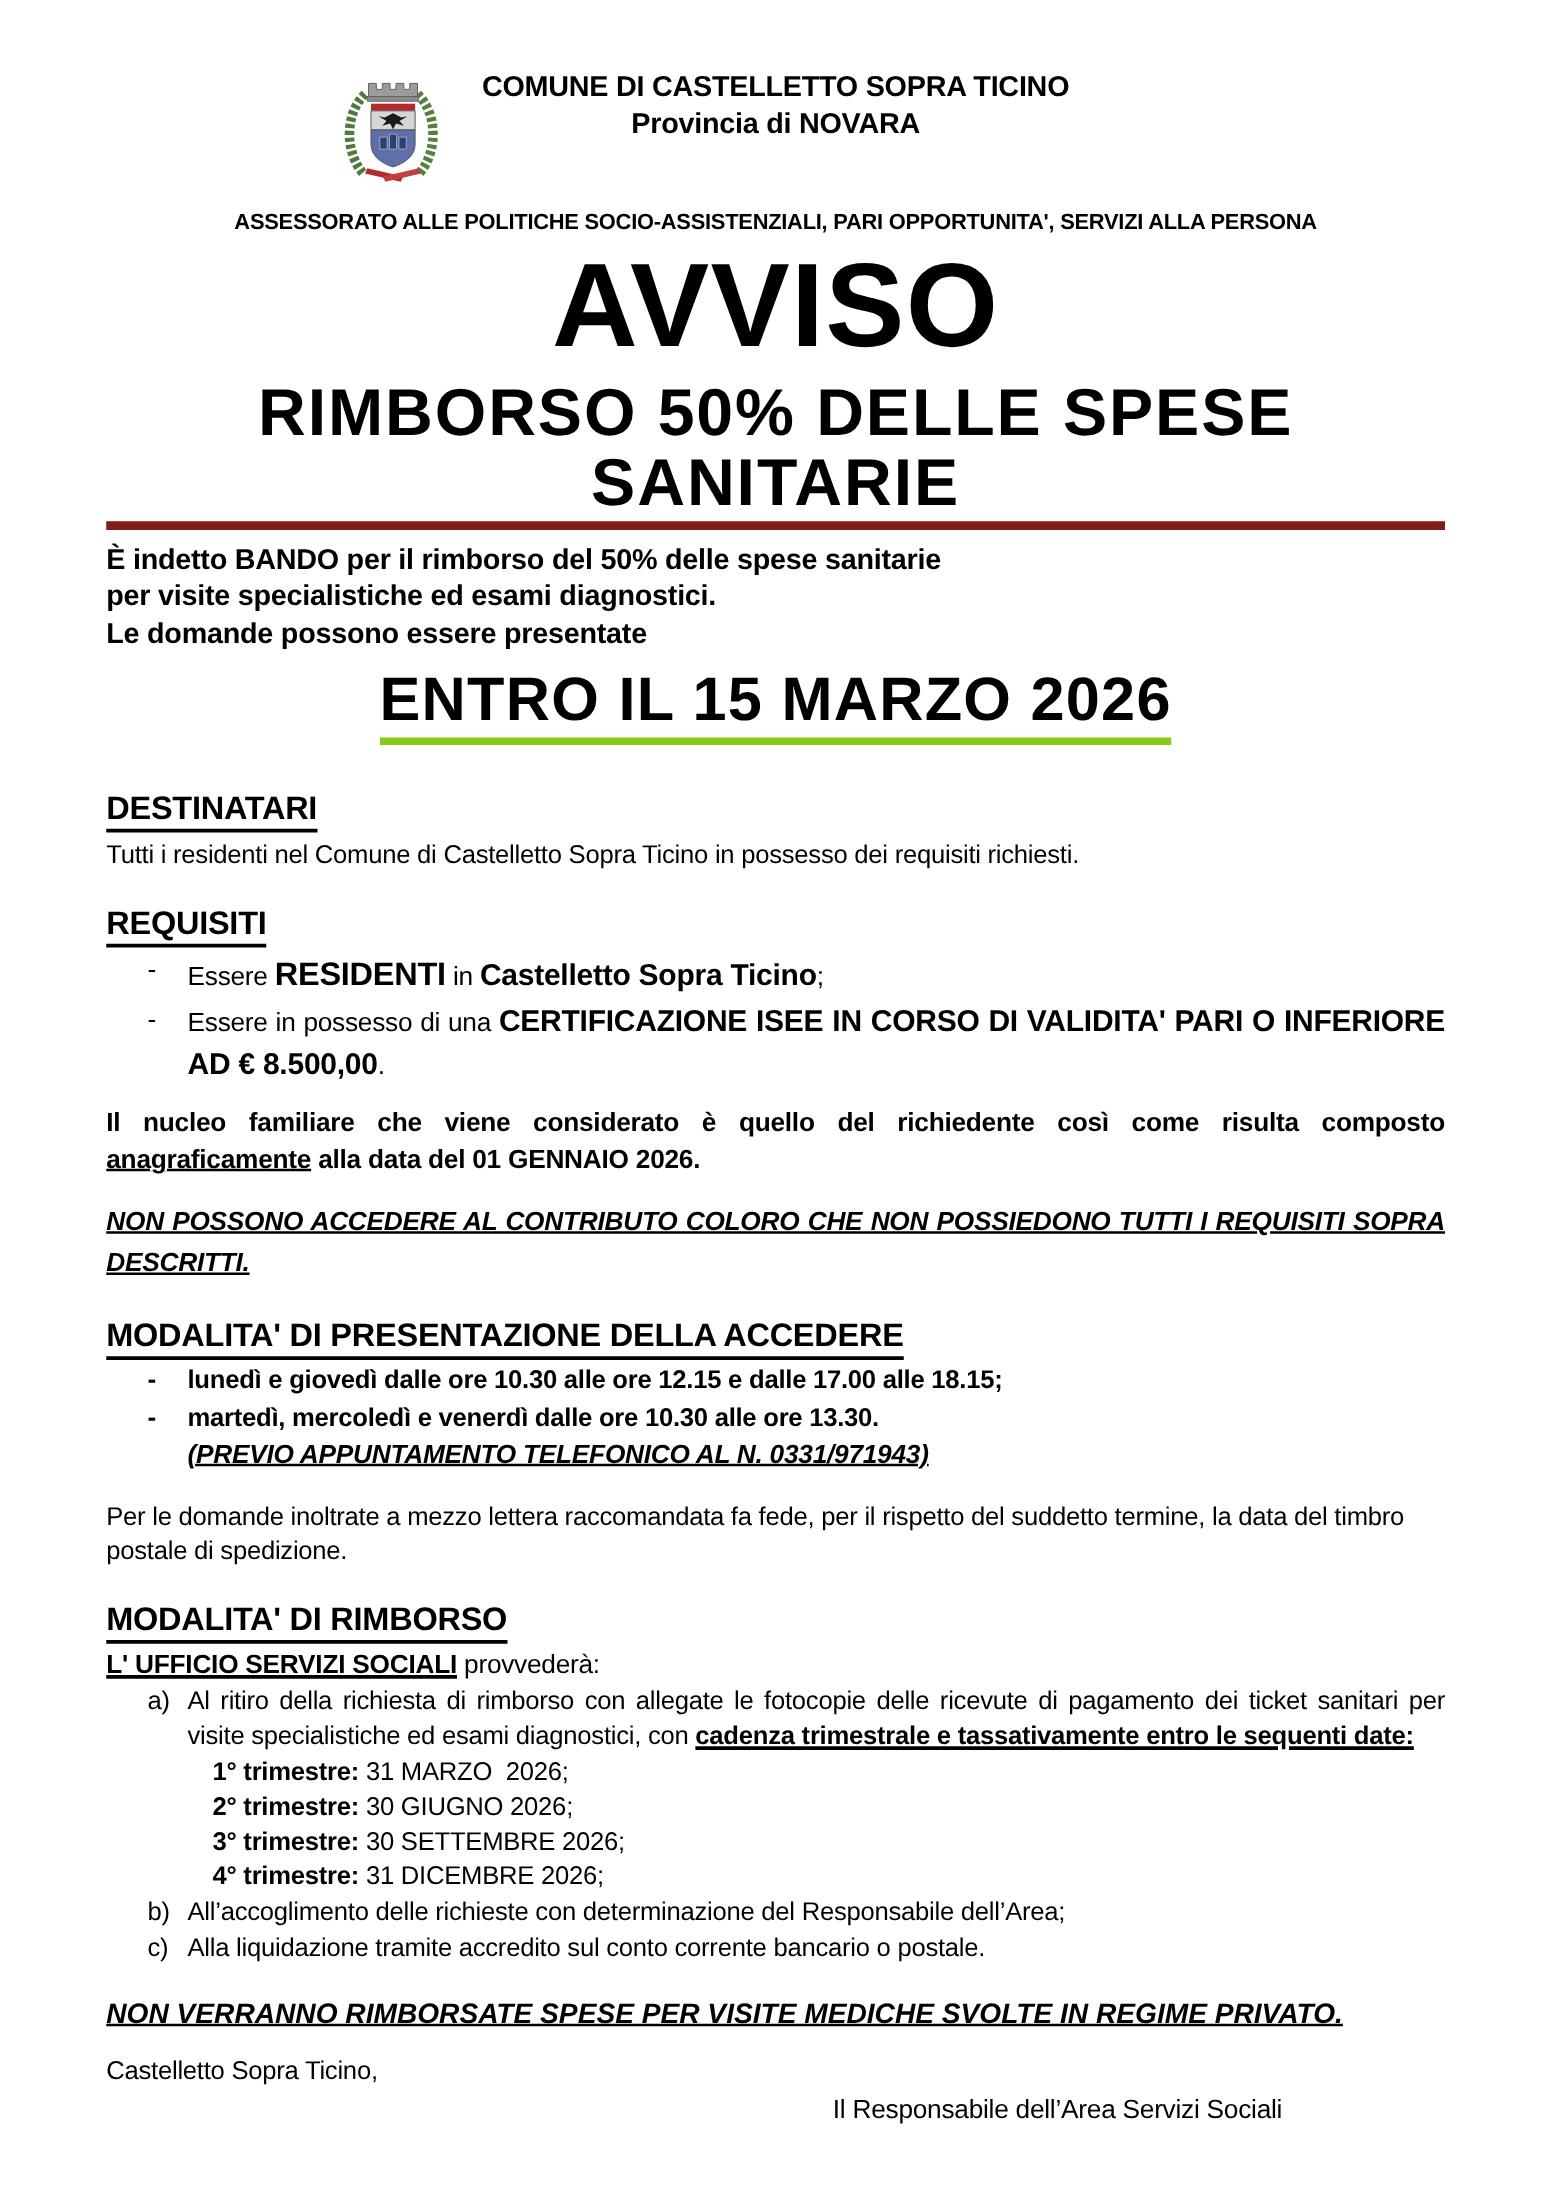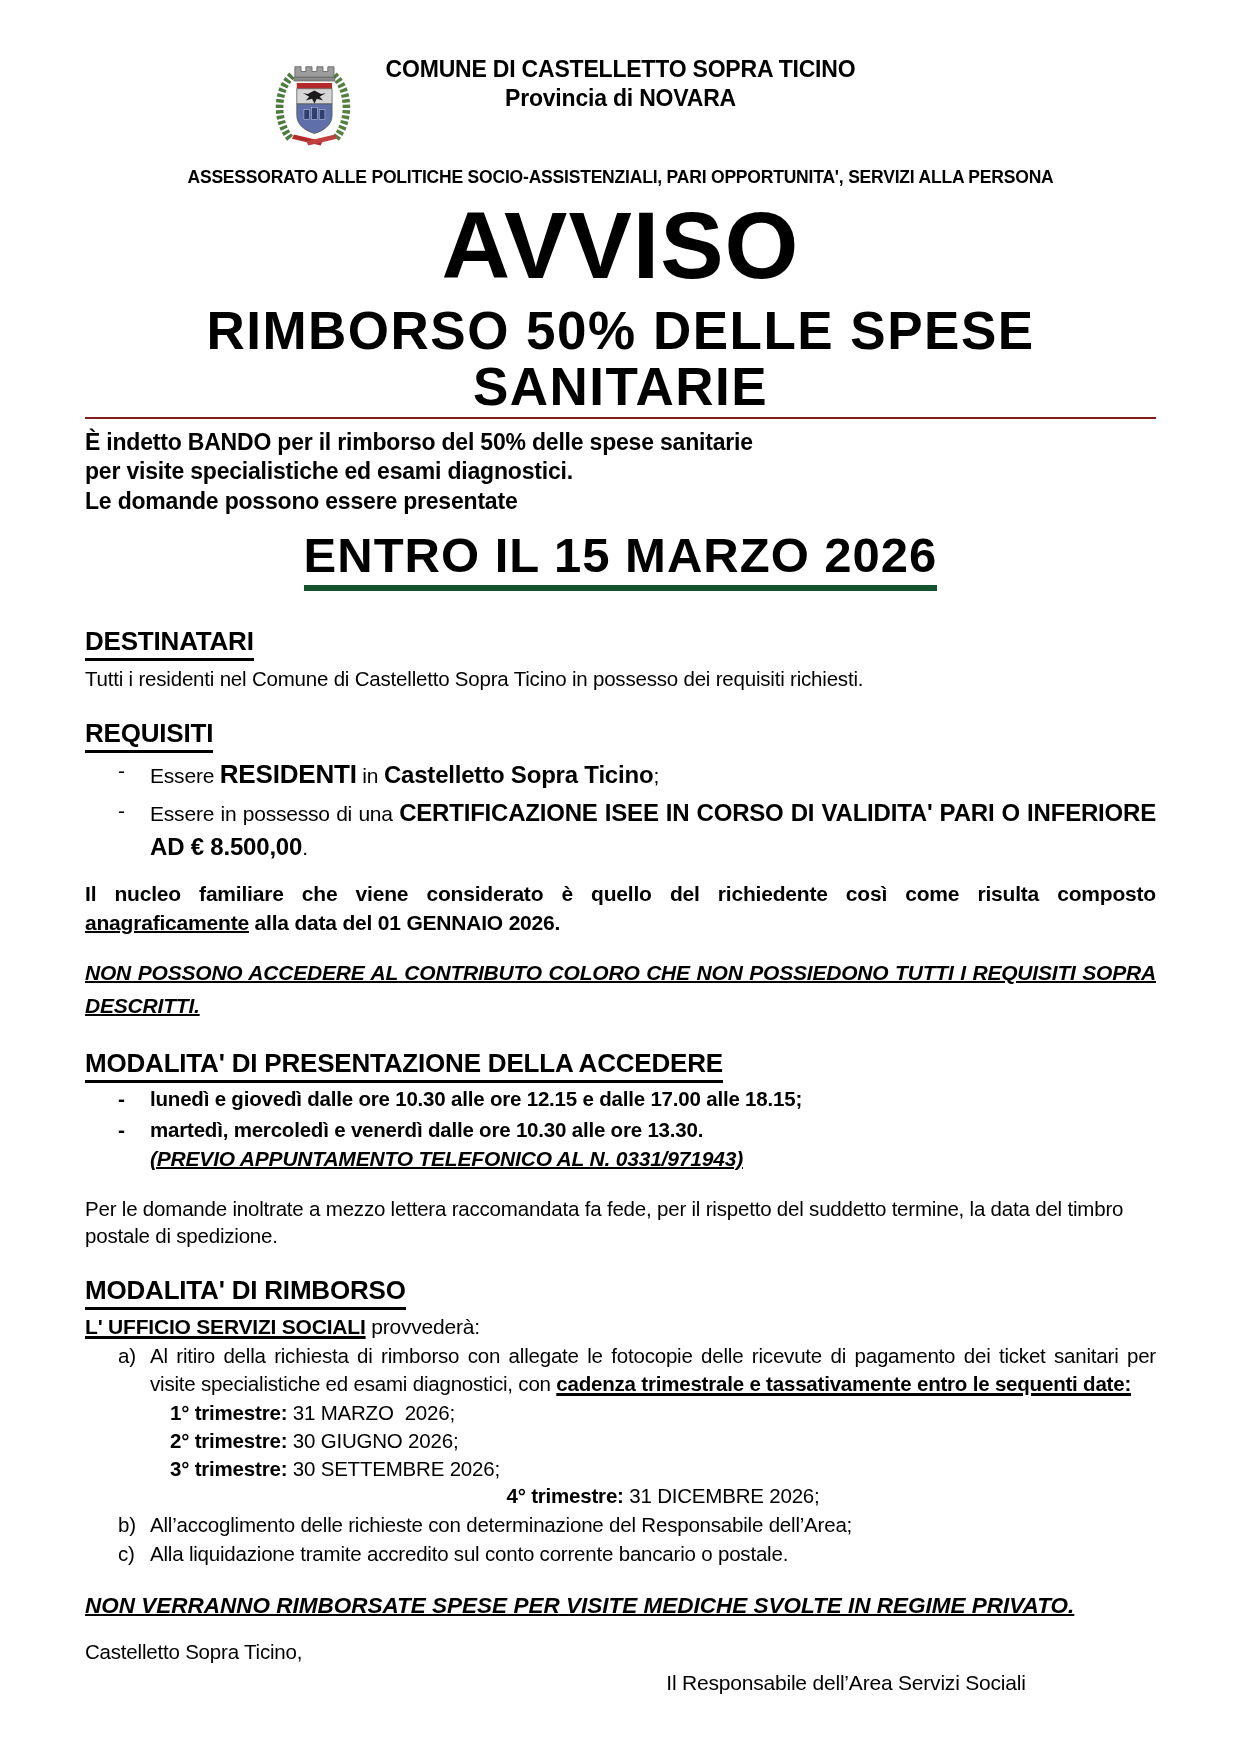--- a/index.html
+++ b/index.html
@@ -16,24 +16,24 @@
     letter-spacing: -0.2px;
   }
   
   .header { position: relative; text-align: center; min-height: 112px; }
   .crest { position: absolute; left: 186px; top: 2px; width: 84px; height: 92px; }
   .muni-title { font-size: 23px; font-weight: bold; line-height: 1.28; }
   .department { text-align: center; font-weight: bold; font-size: 17.5px; margin-top: 0px; }
   
   .avviso { text-align: center; font-size: 95px; font-weight: bold; letter-spacing: 1px; line-height: 1; margin-top: 10px; }
   .subject-wrap { text-align: center; margin-top: 10px; }
-  .subject { display: inline-block; font-size: 53px; font-weight: bold; letter-spacing: 1.5px; border-bottom: 2px solid #7f1d1d; padding-bottom: 3px; line-height: 1.05; }
+  .subject { display: inline-block; font-size: 53px; font-weight: bold; letter-spacing: 1.5px; border-bottom: 7px solid #7f1d1d; padding-bottom: 3px; line-height: 1.05; }
   .intro { text-align: left; font-weight: bold; font-size: 23px; line-height: 1.27; margin-top: 9px; }
   .deadline-wrap { text-align: center; margin-top: 14px; }
-  .deadline { display: inline-block; font-size: 49px; font-weight: bold; letter-spacing: 1px; border-bottom: 6px solid #14532d; padding-bottom: 4px; line-height: 1.05; }
+  .deadline { display: inline-block; font-size: 49px; font-weight: bold; letter-spacing: 1px; border-bottom: 6px solid #84cc16; padding-bottom: 4px; line-height: 1.05; }
   
   .h2 { font-size: 26px; font-weight: bold; display: inline-block; border-bottom: 3px solid #000; padding-bottom: 1px; line-height: 1.15; }
   .sec-dest { margin-top: 36px; }
   .sec { margin-top: 27px; }
   p { margin: 0; }
   .body-text { font-size: 20.5px; line-height: 1.32; margin-top: 4px; }
   .just { text-align: justify; }
   .bold { font-weight: bold; }
   .bold-it-ul { font-weight: bold; font-style: italic; text-decoration: underline; text-decoration-thickness: 2px; }
   .ul2 { text-decoration: underline; text-decoration-thickness: 2px; }
@@ -169,21 +169,21 @@
     <p class="office-line"><span class="office">L' UFFICIO SERVIZI SOCIALI</span><span> provvederà:</span></p>
 
     <div class="abc-row">
       <span class="abc-label">a)</span>
       <span class="abc-text">
         <span class="just" style="display:block;"><span>Al ritiro della richiesta di rimborso con allegate le fotocopie delle ricevute di pagamento dei ticket sanitari per visite specialistiche ed esami diagnostici, con </span><span class="ul-bold">cadenza trimestrale e tassativamente entro le sequenti date:</span></span>
         <span class="trimestri" style="display:block;">
           <span class="trimestre-line" style="display:block;"><span class="lbl">1° trimestre:</span><span class="dt"> 31 MARZO  2026;</span></span>
           <span class="trimestre-line" style="display:block;"><span class="lbl">2° trimestre:</span><span class="dt"> 30 GIUGNO 2026;</span></span>
           <span class="trimestre-line" style="display:block;"><span class="lbl">3° trimestre:</span><span class="dt"> 30 SETTEMBRE 2026;</span></span>
-          <span class="trimestre-line" style="display:block;text-align:center;"><span class="lbl">4° trimestre:</span><span class="dt"> 31 DICEMBRE 2026;</span></span>
+          <span class="trimestre-line" style="display:block;"><span class="lbl">4° trimestre:</span><span class="dt"> 31 DICEMBRE 2026;</span></span>
         </span>
       </span>
     </div>
 
     <div class="abc-row">
       <span class="abc-label">b)</span>
       <span class="abc-text">All’accoglimento delle richieste con determinazione del Responsabile dell’Area;</span>
     </div>
     <div class="abc-row">
       <span class="abc-label">c)</span>

